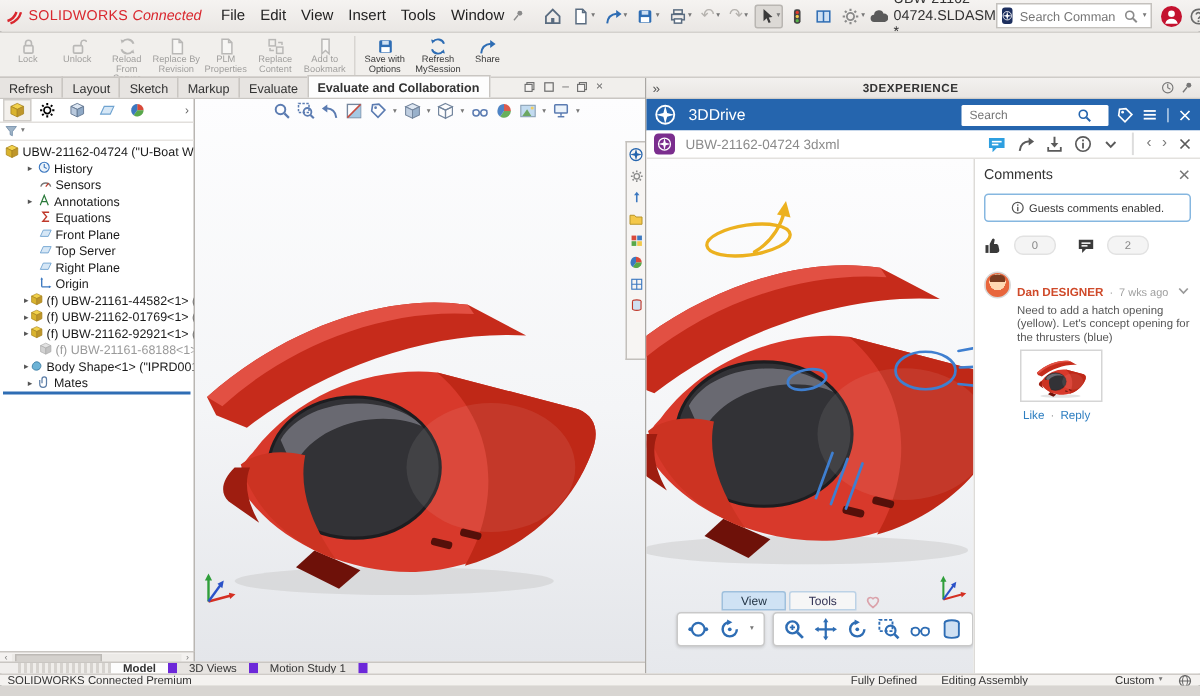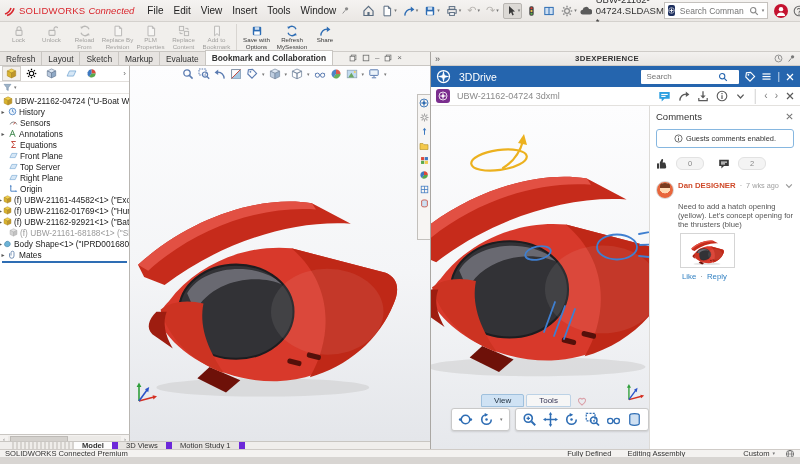--- a/index.html
+++ b/index.html
@@ -44,21 +44,21 @@
   .winctrl .ic,.winctrl span{color:#6b6b6b;font-size:8px;line-height:1;}
   
   .fpanel{position:absolute;left:0;top:66px;width:130px;height:368px;background:#fff;
     border-right:1px solid #b9b6b2;box-sizing:border-box;}
   .ftabs{display:flex;align-items:center;height:15px;border-bottom:1px solid #e2dfdc;padding-left:2px;gap:1px;}
   .ftab{width:17px;height:13px;display:flex;align-items:center;justify-content:center;border:1px solid transparent;}
   .ftab.active{background:#f3f0ec;border-color:#d0cdc9;}
   .ffilter{display:flex;align-items:center;height:11px;border-bottom:1px solid #e8e5e2;padding-left:3px;gap:2px;}
   .tree{padding-top:1px;}
   .trow{display:flex;align-items:center;height:11px;font-size:8.3px;color:#1a1a1a;white-space:nowrap;
-    overflow:hidden;padding-left:8px;}
+    overflow:hidden;padding-left:25px;}
   .trow.root{padding-left:3px;}
   .trow .arr{width:8px;margin-left:-9px;font-size:6px;color:#555;text-align:center;}
   .trow .ic{width:10px;margin-right:2px;}
   .trow.dim{color:#9a9a9a;}
   .rollback{height:2px;background:#2e6db4;margin:1px 2px 0 2px;}
   .fscroll{position:absolute;left:0;top:434px;width:130px;height:8px;background:#f4f2f0;
     border-top:1px solid #c9c6c2;border-right:1px solid #b9b6b2;display:flex;align-items:center;box-sizing:border-box;}
   .fscroll .a{font-size:6px;color:#777;width:8px;text-align:center;}
   .fscroll .track{flex:1;height:6px;position:relative;background:#eceae7;}
   .fscroll .thumb{position:absolute;left:2px;top:0;width:58px;height:6px;background:#d4d1cd;border:1px solid #bdbab6;box-sizing:border-box;}
@@ -104,21 +104,21 @@
   .comments{position:relative;flex:1;background:#fff;border-left:1px solid #dddbd8;padding:5px 6px;
     box-sizing:border-box;font-size:8px;color:#444;overflow:hidden;}
   .c-head{display:flex;align-items:center;}
   .c-head .t{font-size:9.5px;color:#333;}
   .c-banner{margin-top:7px;height:17px;border:1px solid #86b7e0;border-radius:3px;display:flex;
     align-items:center;justify-content:center;gap:3px;font-size:7.4px;color:#333;}
   .c-counts{display:flex;align-items:center;gap:8px;margin-top:9px;}
   .pill{width:26px;height:11px;background:#f4f4f4;border:1px solid #e2e2e2;border-radius:6px;
     display:flex;align-items:center;justify-content:center;font-size:7.5px;color:#888;}
   .c-item{margin-top:11px;}
-  .c-meta{display:flex;align-items:flex-start;gap:4px;}
+  .c-meta{display:flex;align-items:flex-end;gap:4px;}
   .avatar{width:16px;height:16px;border-radius:50%;background:radial-gradient(circle at 50% 38%,#ffd9b3 0 42%,#e8663c 43%);
     border:1px solid #d8d8d8;position:relative;overflow:hidden;}
   .avatar::after{content:"";position:absolute;left:3px;top:1px;width:10px;height:5px;border-radius:50% 50% 0 0;background:#7a3c20;}
   .c-name{font-size:7.8px;font-weight:bold;color:#cf4a2a;}
   .c-time{font-size:7.3px;color:#a0a0a0;}
   .c-text{margin:3px 0 0 22px;font-size:7.6px;line-height:9px;color:#555;width:118px;}
   .c-thumb{margin:4px 0 0 24px;width:53px;height:33px;border:1px solid #d5d5d5;background:#fff;
     display:flex;align-items:center;justify-content:center;overflow:hidden;}
   .c-actions{margin:4px 0 0 26px;font-size:7.8px;color:#2f7fc1;display:flex;gap:4px;}
   
@@ -671,21 +671,21 @@
         <span>Share</span>
       </div>
   </div>
 
   <div class="cmdtabs">
     <div class="ctab">Refresh</div>
     <div class="ctab">Layout</div>
     <div class="ctab">Sketch</div>
     <div class="ctab">Markup</div>
     <div class="ctab">Evaluate</div>
-    <div class="ctab active">Bookmark and Collaboration</div>
+    <div class="ctab active">Evaluate and Collaboration</div>
     <div class="winctrl">
       <span class="ic">
           <svg width="8" height="8">
             <use href="#s-winrest"></use>
           </svg>
         </span>
       <span class="ic">
           <svg width="8" height="8">
             <use href="#s-winmax"></use>
           </svg>

